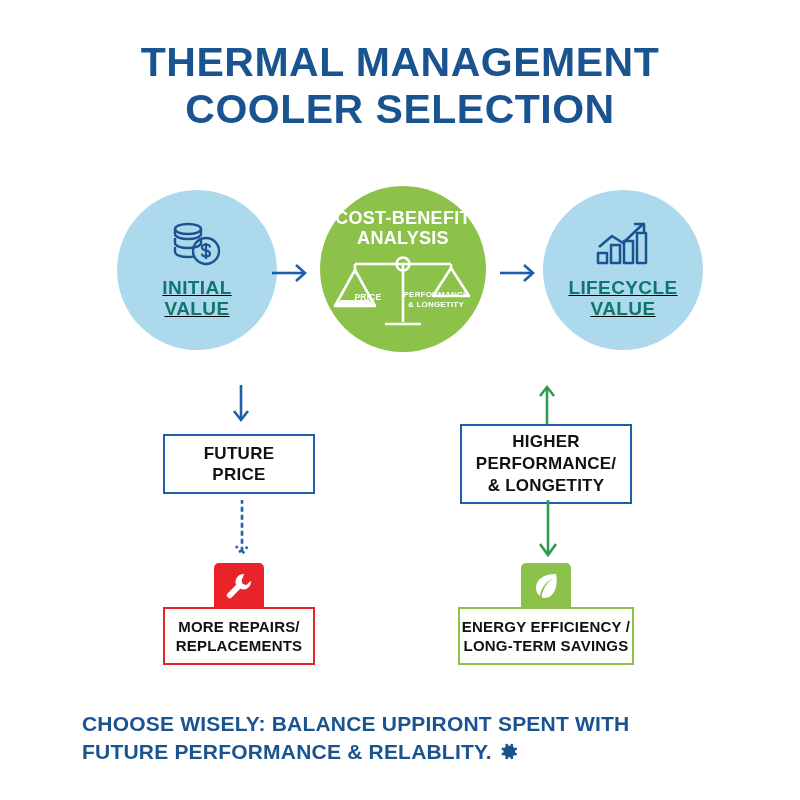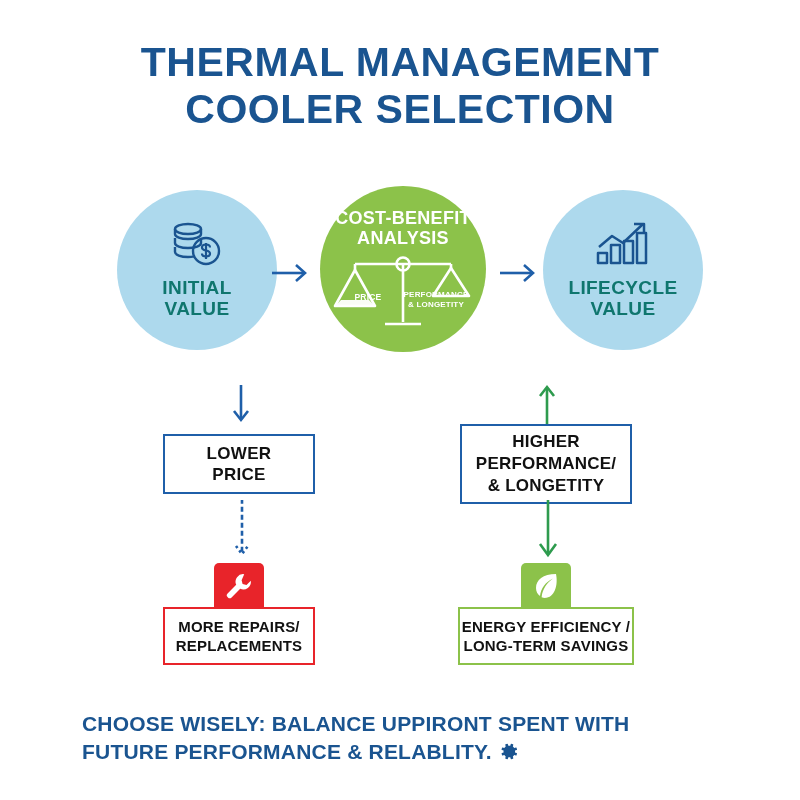--- a/index.html
+++ b/index.html
@@ -26,20 +26,21 @@
 
   
   .circle{
     position:absolute;
     border-radius:50%;
     display:flex;
     flex-direction:column;
     align-items:center;
     justify-content:center;
     box-sizing:border-box;
+    text-decoration:underline;
   }
   .circle-blue{
     width:160px;height:160px;
     background:#ADD9ED;
     top:190px;
   }
   #circle-initial-cost{left:117px;}
   #circle-lifecycle{left:543px;}
   .circle-green{
     width:166px;height:166px;
@@ -266,21 +267,21 @@
     <svg width="20" height="44" viewBox="0 0 20 44">
       <g stroke="#2E9B4E" stroke-width="2.6" fill="none">
         <line x1="10" y1="44" x2="10" y2="6"></line>
         <polyline points="3,14 10,5 17,14"></polyline>
       </g>
     </svg>
   </span>
 
   <div class="box" id="box-lower-price">
     <div>
-      <span>LOWER</span><br>
+      <span>FUTURE</span><br>
       <span>PRICE</span>
     </div>
   </div>
 
   <div class="box" id="box-higher-perf">
     <div>
       <span>HIGHER</span><br>
       <span>PERFORMANCE/</span><br>
       <span>&amp; LONGETITY</span>
     </div>

